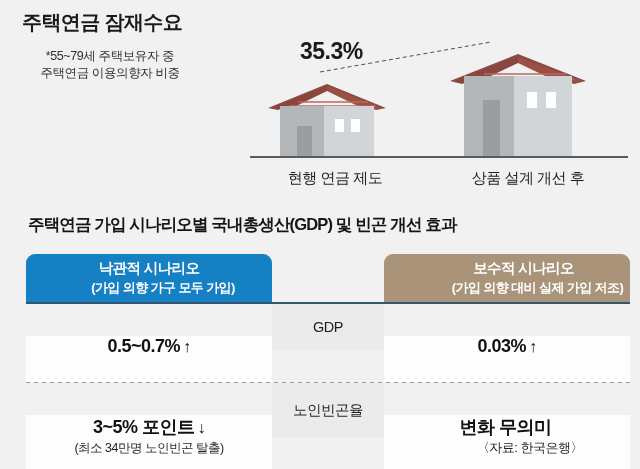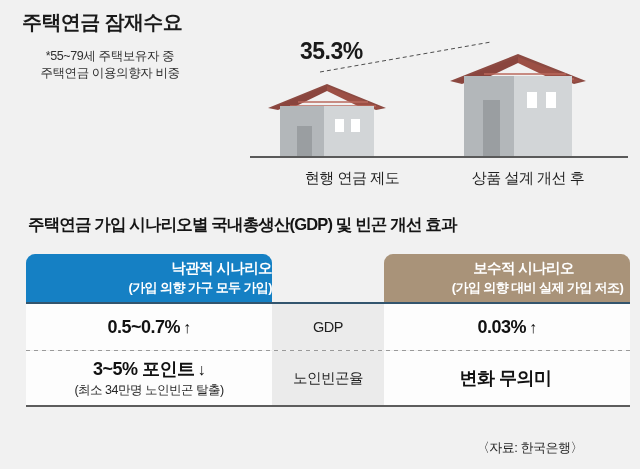--- a/index.html
+++ b/index.html
@@ -115,21 +115,21 @@
   }
 
   .axis-label {
     position: absolute;
     bottom: 8px;
     font-size: 15px;
     letter-spacing: -0.5px;
     color: #1f1f1f;
     text-align: center;
   }
-  #axis-label-current  { left: 32px;  width: 160px; }
+  #axis-label-current  { left: 15px;  width: 160px; }
   #axis-label-improved { left: 198px; width: 180px; }
 
   #connector { position: absolute; left: 0; top: 0; width: 400px; height: 196px; pointer-events: none; }
 
   
   #section-table {
     position: absolute;
     left: 8px;
     top: 196px;
     width: 595px;
@@ -169,41 +169,41 @@
     font-weight: 700;
     line-height: 19px;
   }
   .head-cell .h-sub {
     display: block;
     font-size: 13px;
     font-weight: 700;
     line-height: 19px;
     margin-left: 28px;
   }
-  #head-optimistic  { background: #1580c4; text-align: right; }
+  #head-optimistic  { background: #1580c4; }
   #head-conservative{ background: #a99379; padding-left: 33px; }
   .head-spacer { flex: 1 1 auto; }
 
   .rule-top {
     height: 2px;
     background: #33556e;
     width: 604px;
   }
 
   .body-row { display: flex; position: relative; }
 
   .cell {
     flex: 0 0 246px;
     background: #fdfdfd;
     text-align: center;
     display: flex;
     flex-direction: column;
-    justify-content: center;
     align-items: center;
     letter-spacing: -0.5px;
+    margin-top: 32px;
   }
   .cell-mid {
     flex: 1 1 auto;
     background: #ebebeb;
     text-align: center;
     display: flex;
     justify-content: center;
     align-items: center;
     font-size: 14.5px;
     letter-spacing: -0.5px;

